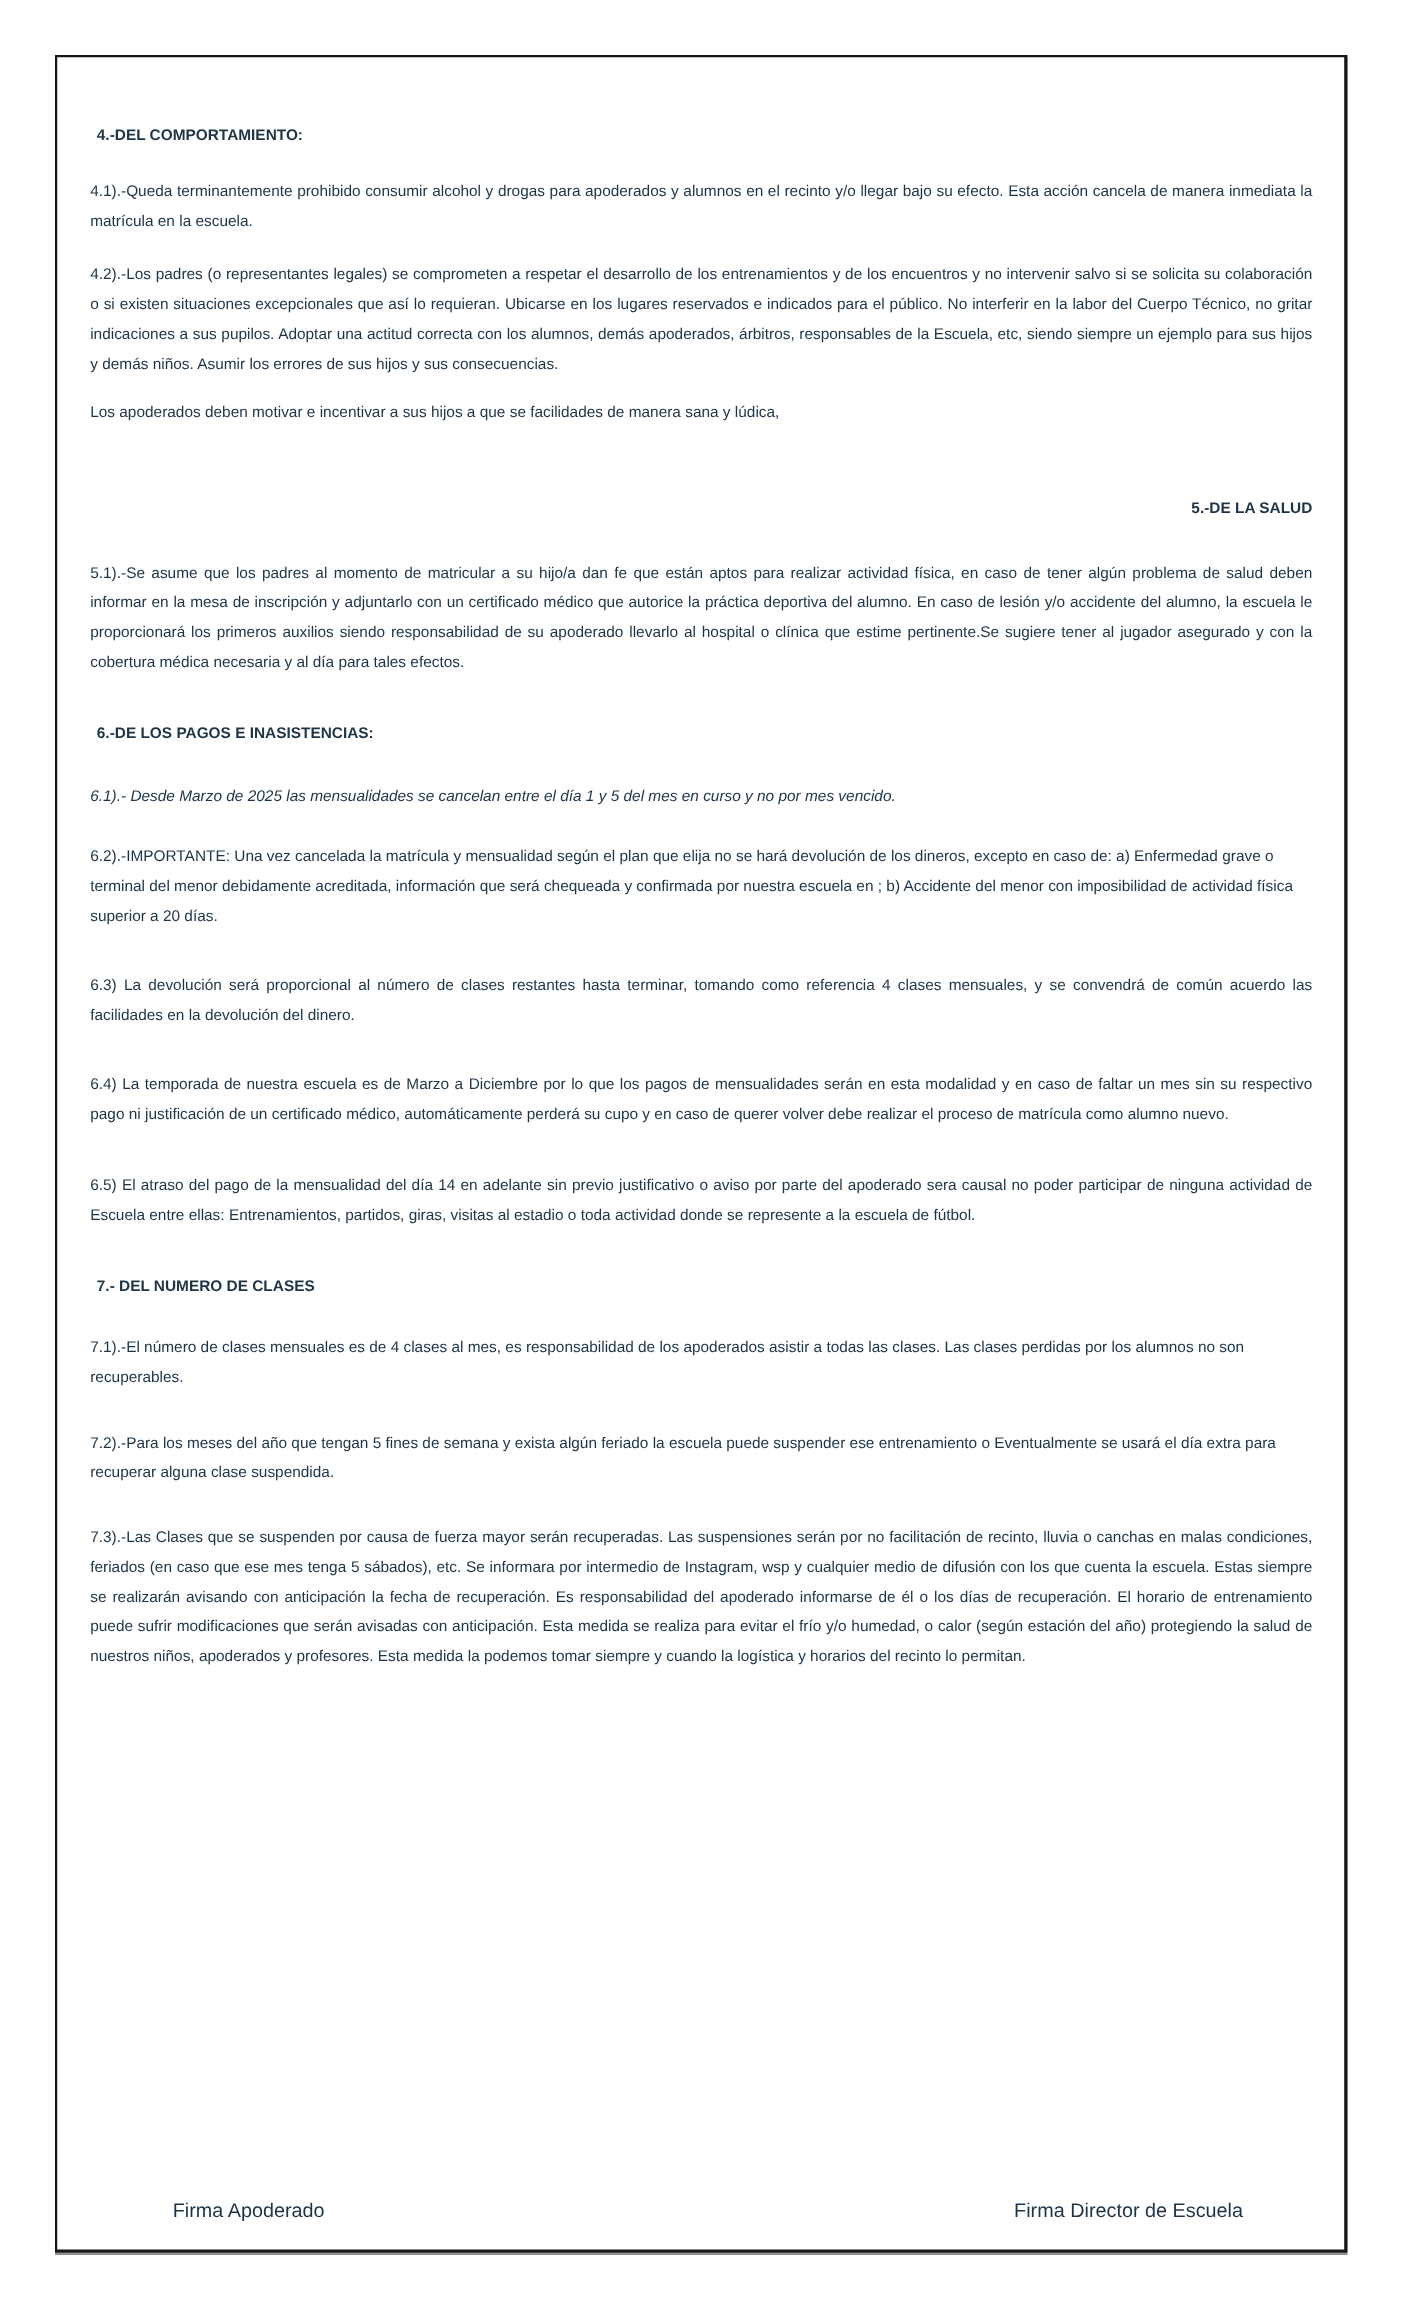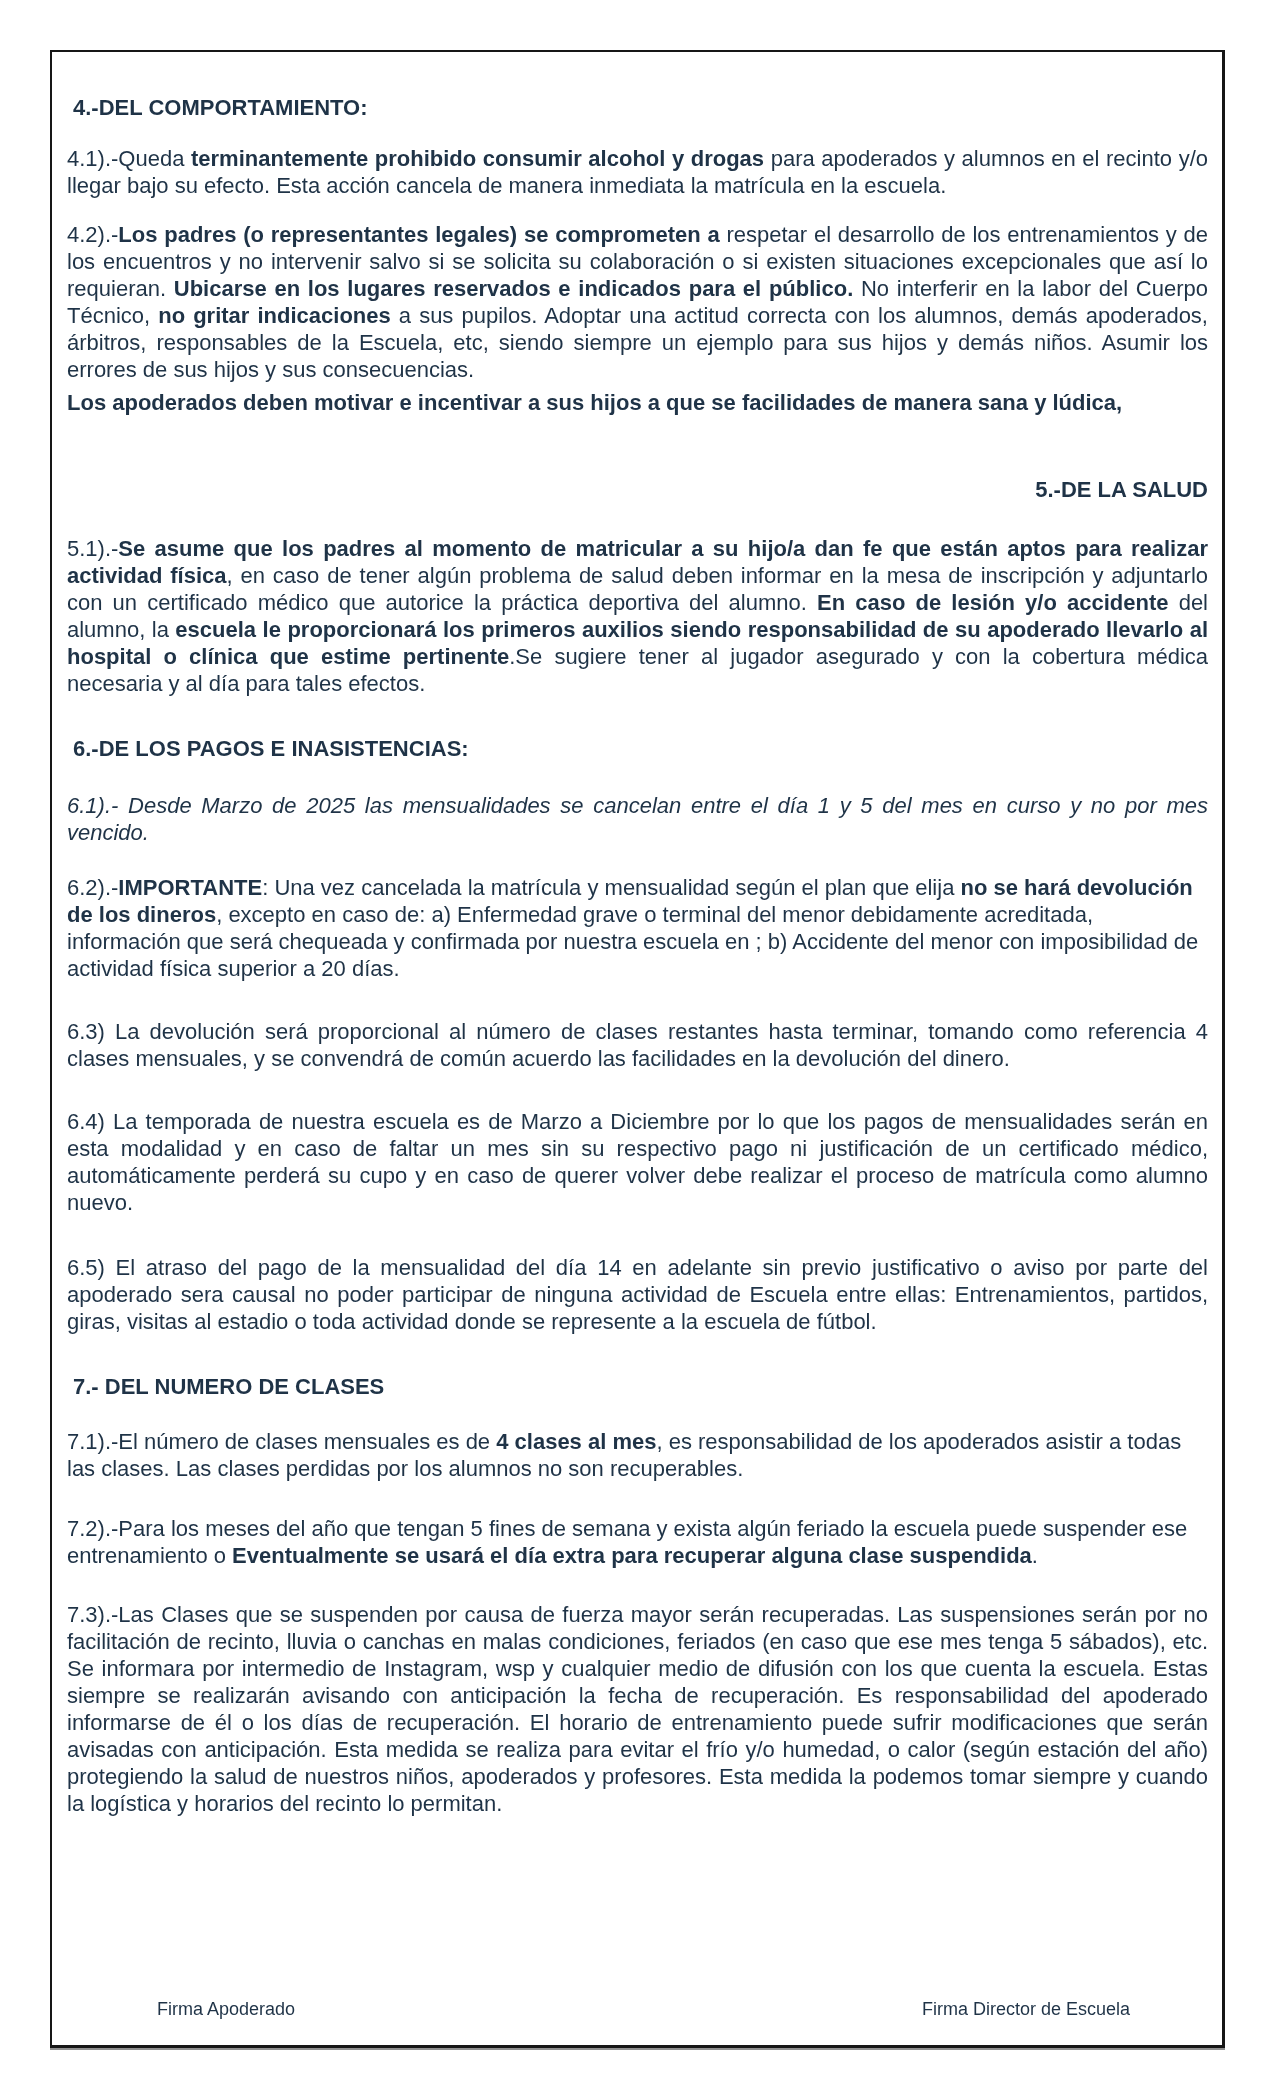--- a/index.html
+++ b/index.html
@@ -23,22 +23,22 @@
     height: 1998px;
     box-sizing: border-box;
     border: 2px solid #161616;
     border-right-width: 3px;
     border-bottom-width: 3px;
     box-shadow: 0 2px 0 #8f8f8f;
     padding: 40px 12px 0 13px;
     background: #ffffff;
   }
   .para, .sec-heading {
-    margin: 2px;
-    font-size: 22px;
+    margin: 17px;
+    font-size: 14px;
     line-height: 27px;
     color: #1f3347;
   }
   .sec-heading {
     font-weight: bold;
     padding-left: 6px;
   }
   .justify { text-align: justify; }
   .left    { text-align: left; }
 
@@ -63,21 +63,21 @@
     position: absolute;
     left: 13px;
     right: 12px;
     bottom: 22px;
     display: flex;
     justify-content: space-between;
     padding: 0 80px 0 92px;
     font-size: 18px;
     line-height: 27px;
   }
-  b { font-weight: bold; }
+  b { font-weight: normal; }
 </style>
 </head>
 <body>
 
 <div class="sheet">
 
   <section>
     <h2 class="sec-heading">4.-DEL COMPORTAMIENTO:</h2>
     <p class="para justify p41"><span>4.1).-Queda </span><b>terminantemente prohibido consumir alcohol y drogas</b><span> para apoderados y alumnos en el recinto y/o llegar bajo su efecto. Esta acción cancela de manera inmediata la matrícula en la escuela.</span></p>
     <p class="para justify p42"><span>4.2).-</span><b>Los padres (o representantes legales) se comprometen a</b><span> respetar el desarrollo de los entrenamientos y de los encuentros y no intervenir salvo si se solicita su colaboración o si existen situaciones excepcionales que así lo requieran. </span><b>Ubicarse en los lugares reservados e indicados para el público.</b><span> No interferir en la labor del Cuerpo Técnico, </span><b>no gritar indicaciones</b><span> a sus pupilos. Adoptar una actitud correcta con los alumnos, demás apoderados, árbitros, responsables de la Escuela, etc, siendo siempre un ejemplo para sus hijos y demás niños. Asumir los errores de sus hijos y sus consecuencias.</span></p>

